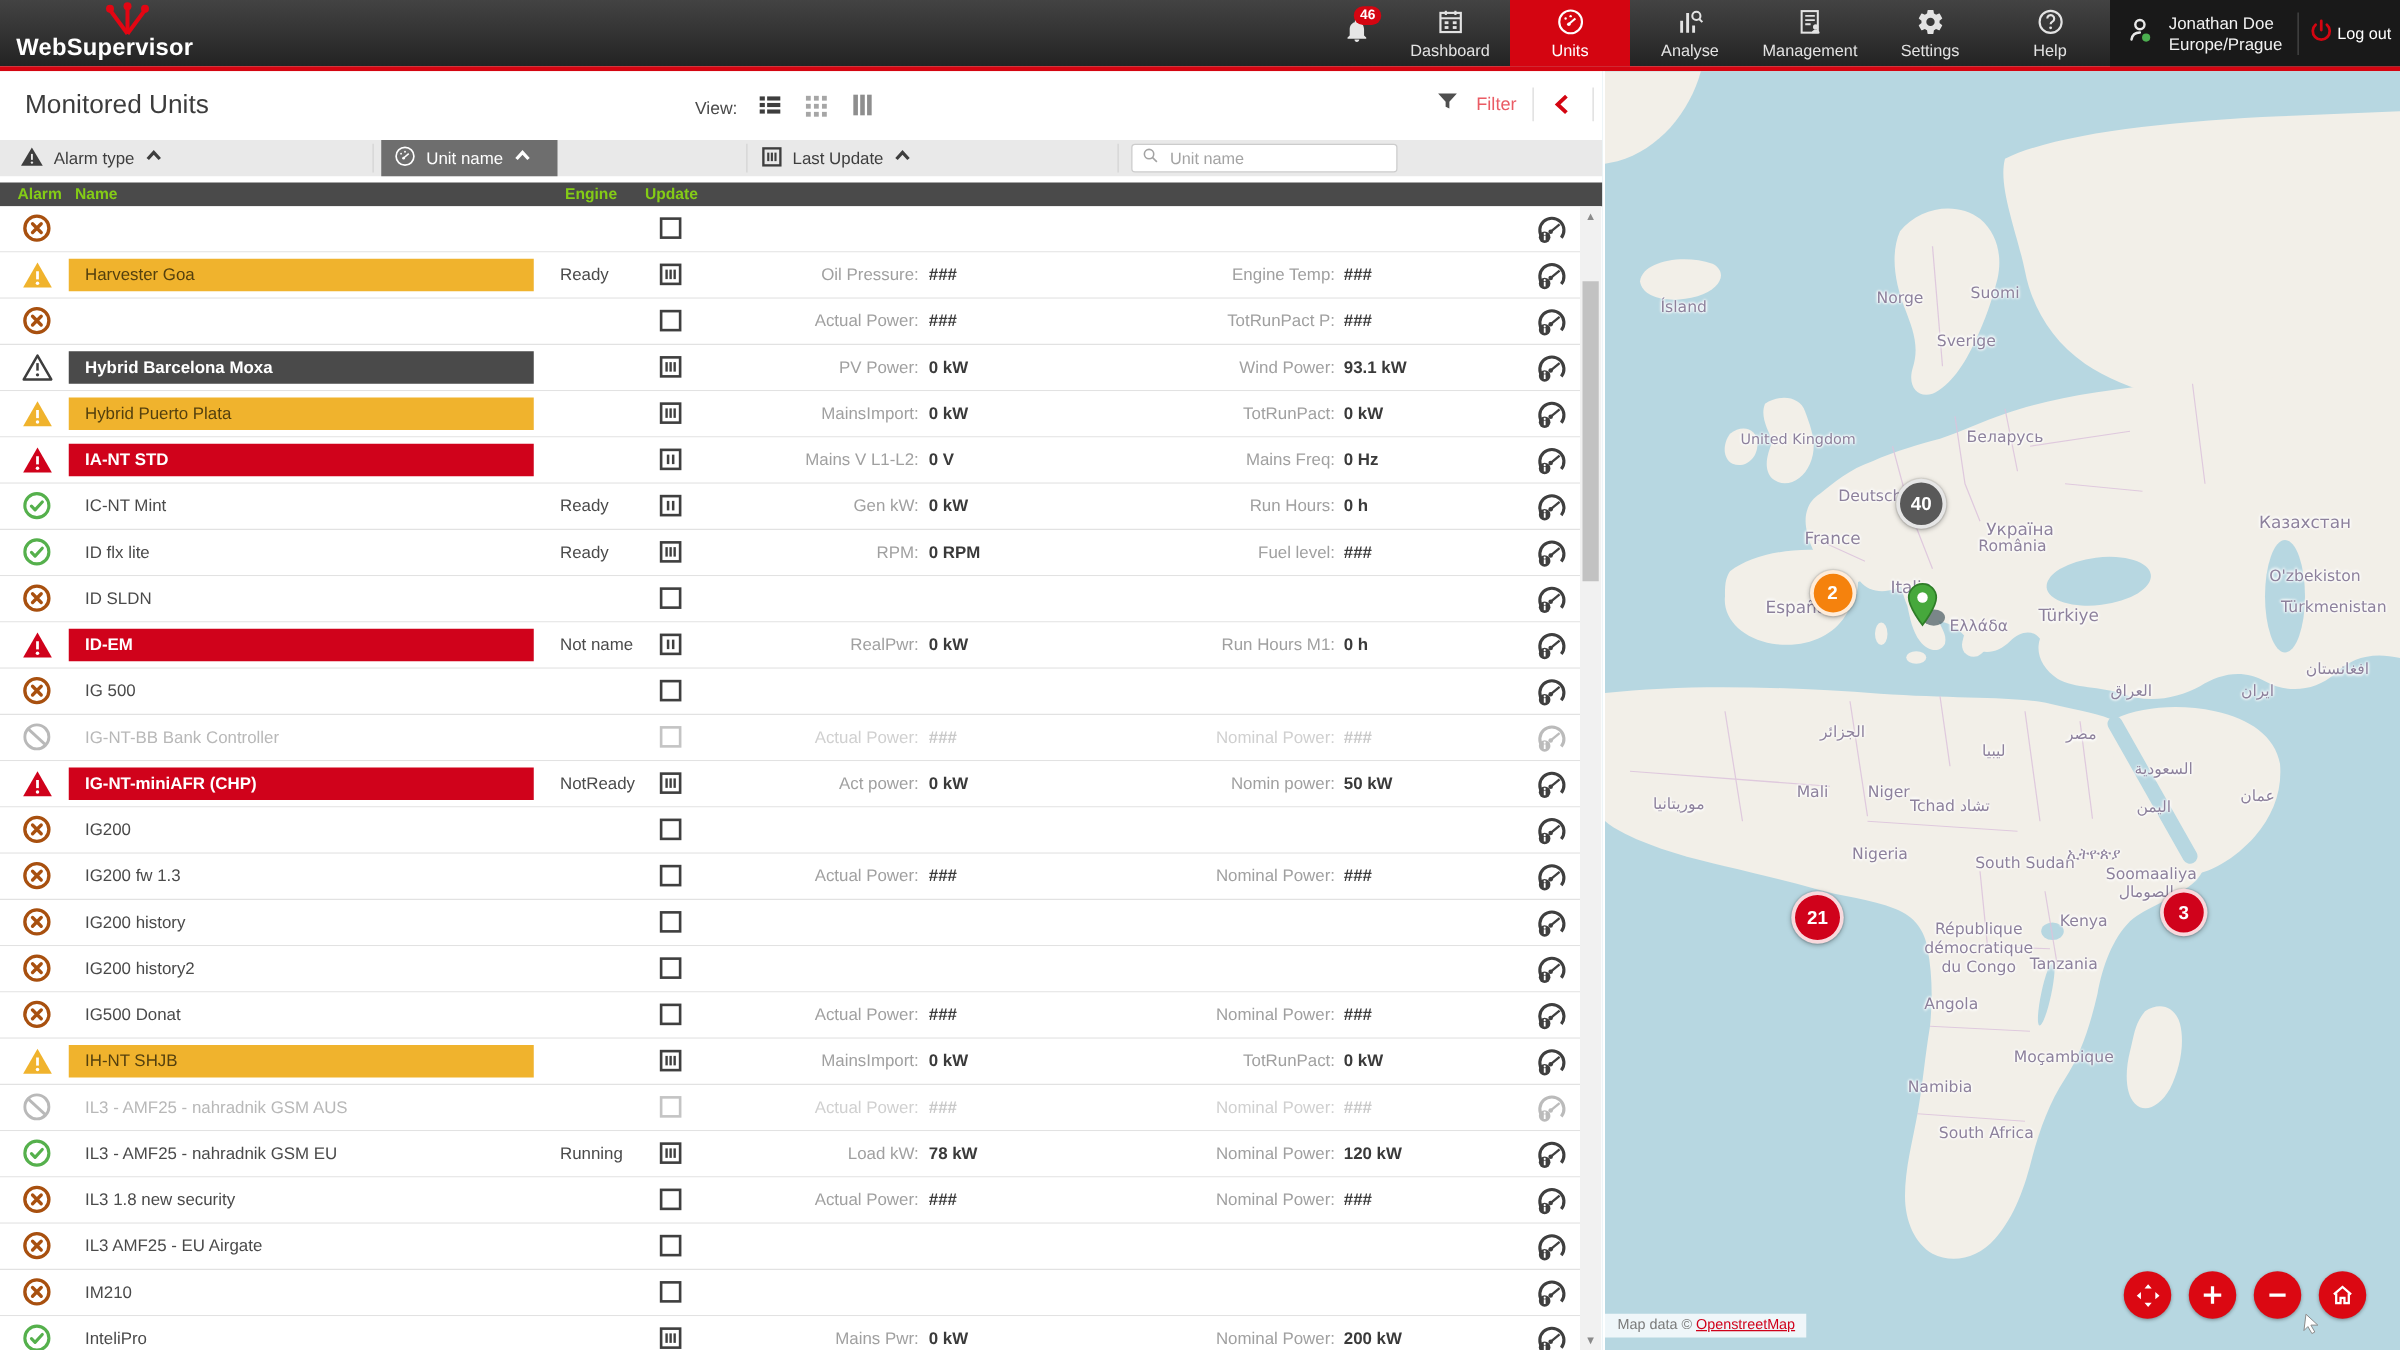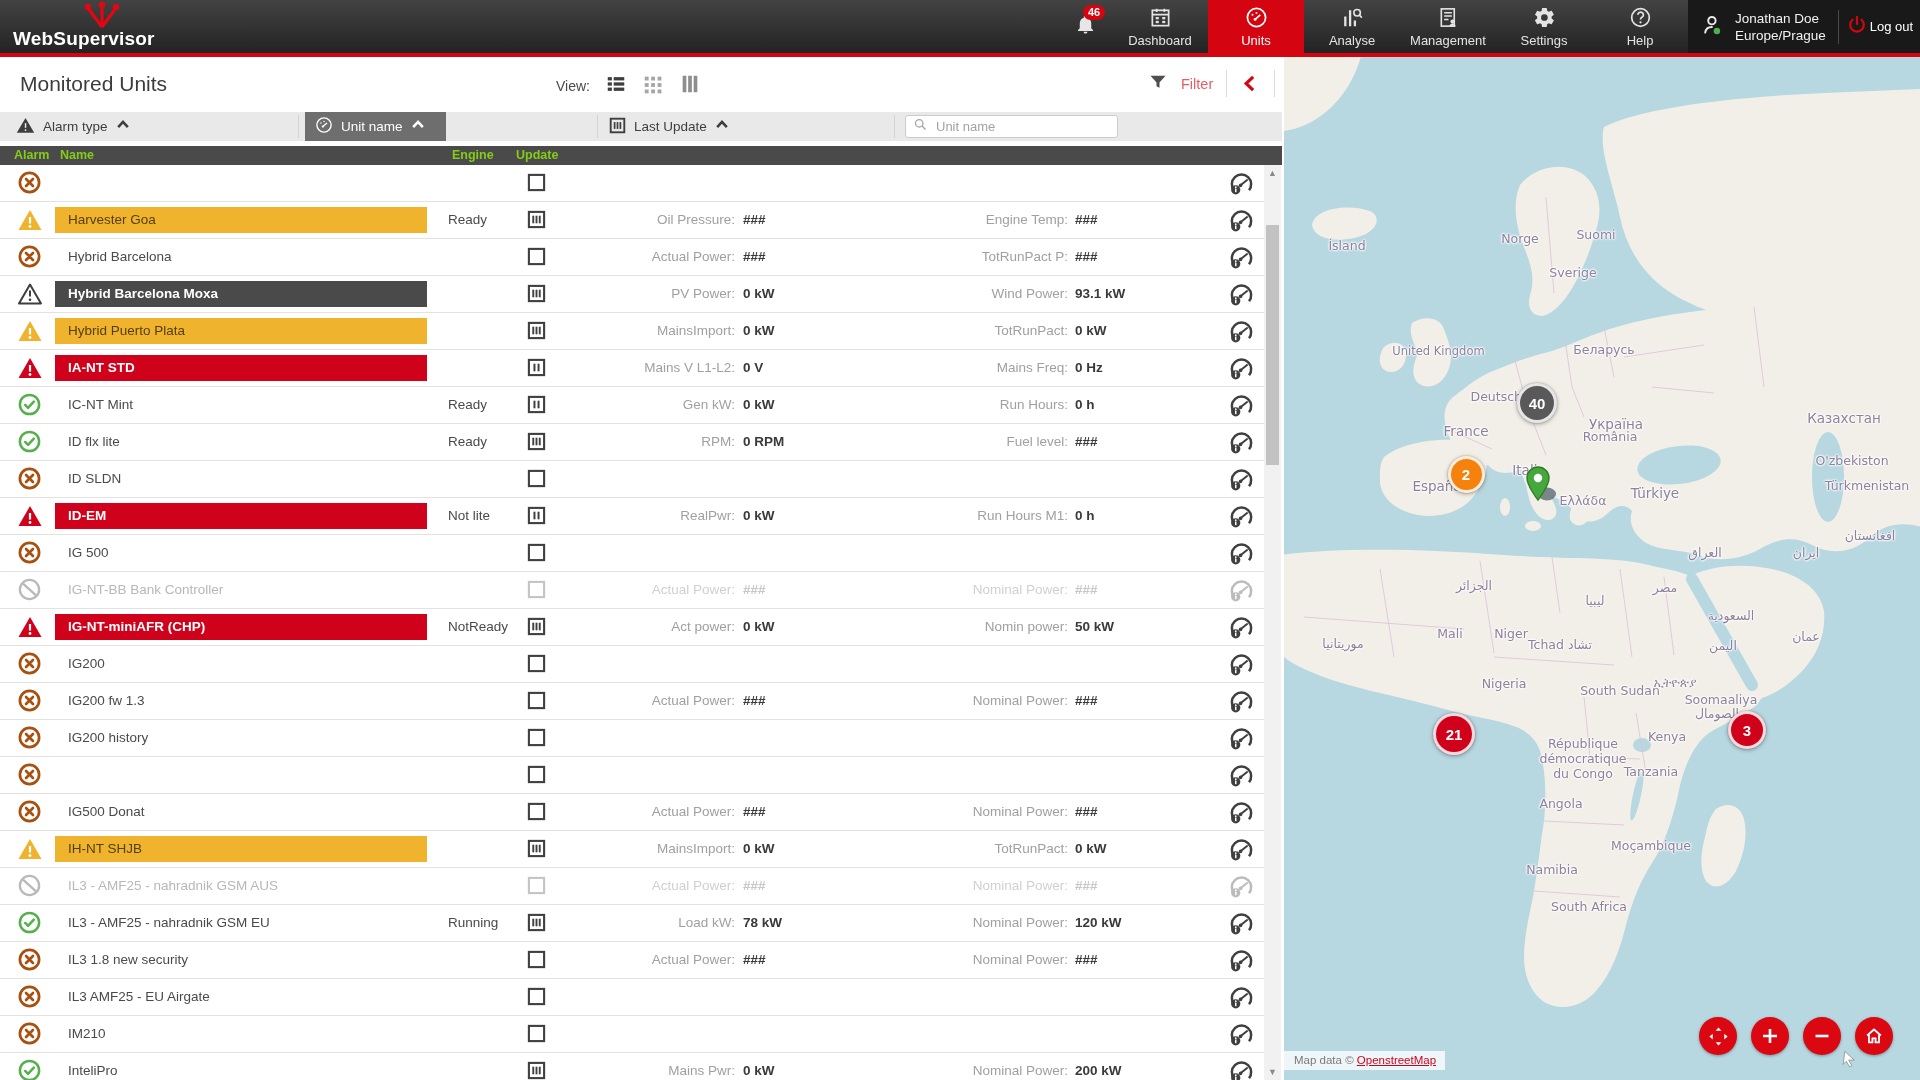--- a/index.html
+++ b/index.html
@@ -374,21 +374,20 @@
             <circle cx="8" cy="20.5" r="4.8" fill="currentColor"></circle>
             <rect x="7.3" y="19.2" width="1.5" height="3.8" fill="#fff"></rect>
             <circle cx="8.05" cy="17.8" r="0.9" fill="#fff"></circle>
           </svg></span>
       </div>
       <div class="row">
         <span class="alarm-ic"><svg viewBox="0 0 26 26" width="25" height="25">
             <circle cx="13" cy="13" r="10" fill="none" stroke="#a8500f" stroke-width="2.8"></circle>
             <path d="M9.4 9.4l7.2 7.2M16.6 9.4l-7.2 7.2" stroke="#a8500f" stroke-width="2.8" stroke-linecap="round"></path>
           </svg></span>
-        <span class="name">Hybrid Barcelona</span>
         <span class="upd"><svg viewBox="0 0 20 20" width="19" height="19">
             <rect x="2" y="2" width="16" height="16" fill="none" stroke="#3f3f3f" stroke-width="2.2"></rect>
           </svg></span>
         <span class="dlbl c1">Actual Power:</span>
         <span class="dval c1">###</span>
         <span class="dlbl c2">TotRunPact P:</span>
         <span class="dval c2">###</span>
         <span class="info-ic"><svg viewBox="0 0 28 28" width="27" height="27">
             <path d="M6.2 21a10 10 0 1 1 15.6 0" fill="none" stroke="currentColor" stroke-width="2.6"></path>
             <path d="M13.6 15.4l6.8-5.6" stroke="currentColor" stroke-width="2"></path>
@@ -544,21 +543,21 @@
             <circle cx="8.05" cy="17.8" r="0.9" fill="#fff"></circle>
           </svg></span>
       </div>
       <div class="row">
         <span class="alarm-ic"><svg viewBox="0 0 26 26" width="26" height="26">
             <path d="M13 3 L24.5 23 H1.5 Z" fill="#d0021b"></path>
             <rect x="11.9" y="10" width="2.2" height="6.5" fill="#fff"></rect>
             <circle cx="13" cy="19.5" r="1.4" fill="#fff"></circle>
           </svg></span>
         <span class="name hl-red">ID-EM</span>
-        <span class="engine">Not lite</span>
+        <span class="engine">Not name</span>
         <span class="upd"><svg viewBox="0 0 20 20" width="19" height="19">
             <rect x="2" y="2" width="16" height="16" fill="none" stroke="#3f3f3f" stroke-width="2.2"></rect>
             <rect x="6.8" y="6" width="2.1" height="8" fill="#3f3f3f"></rect>
             <rect x="11.1" y="6" width="2.1" height="8" fill="#3f3f3f"></rect>
           </svg></span>
         <span class="dlbl c1">RealPwr:</span>
         <span class="dval c1">0 kW</span>
         <span class="dlbl c2">Run Hours M1:</span>
         <span class="dval c2">0 h</span>
         <span class="info-ic"><svg viewBox="0 0 28 28" width="27" height="27">
@@ -693,20 +692,21 @@
             <circle cx="8" cy="20.5" r="4.8" fill="currentColor"></circle>
             <rect x="7.3" y="19.2" width="1.5" height="3.8" fill="#fff"></rect>
             <circle cx="8.05" cy="17.8" r="0.9" fill="#fff"></circle>
           </svg></span>
       </div>
       <div class="row">
         <span class="alarm-ic"><svg viewBox="0 0 26 26" width="25" height="25">
             <circle cx="13" cy="13" r="10" fill="none" stroke="#a8500f" stroke-width="2.8"></circle>
             <path d="M9.4 9.4l7.2 7.2M16.6 9.4l-7.2 7.2" stroke="#a8500f" stroke-width="2.8" stroke-linecap="round"></path>
           </svg></span>
+        <span class="name">IG200 history2</span>
         <span class="upd"><svg viewBox="0 0 20 20" width="19" height="19">
             <rect x="2" y="2" width="16" height="16" fill="none" stroke="#3f3f3f" stroke-width="2.2"></rect>
           </svg></span>
         <span class="info-ic"><svg viewBox="0 0 28 28" width="27" height="27">
             <path d="M6.2 21a10 10 0 1 1 15.6 0" fill="none" stroke="currentColor" stroke-width="2.6"></path>
             <path d="M13.6 15.4l6.8-5.6" stroke="currentColor" stroke-width="2"></path>
             <circle cx="13" cy="16" r="1.9" fill="currentColor"></circle>
             <circle cx="8" cy="20.5" r="4.8" fill="currentColor"></circle>
             <rect x="7.3" y="19.2" width="1.5" height="3.8" fill="#fff"></rect>
             <circle cx="8.05" cy="17.8" r="0.9" fill="#fff"></circle>

